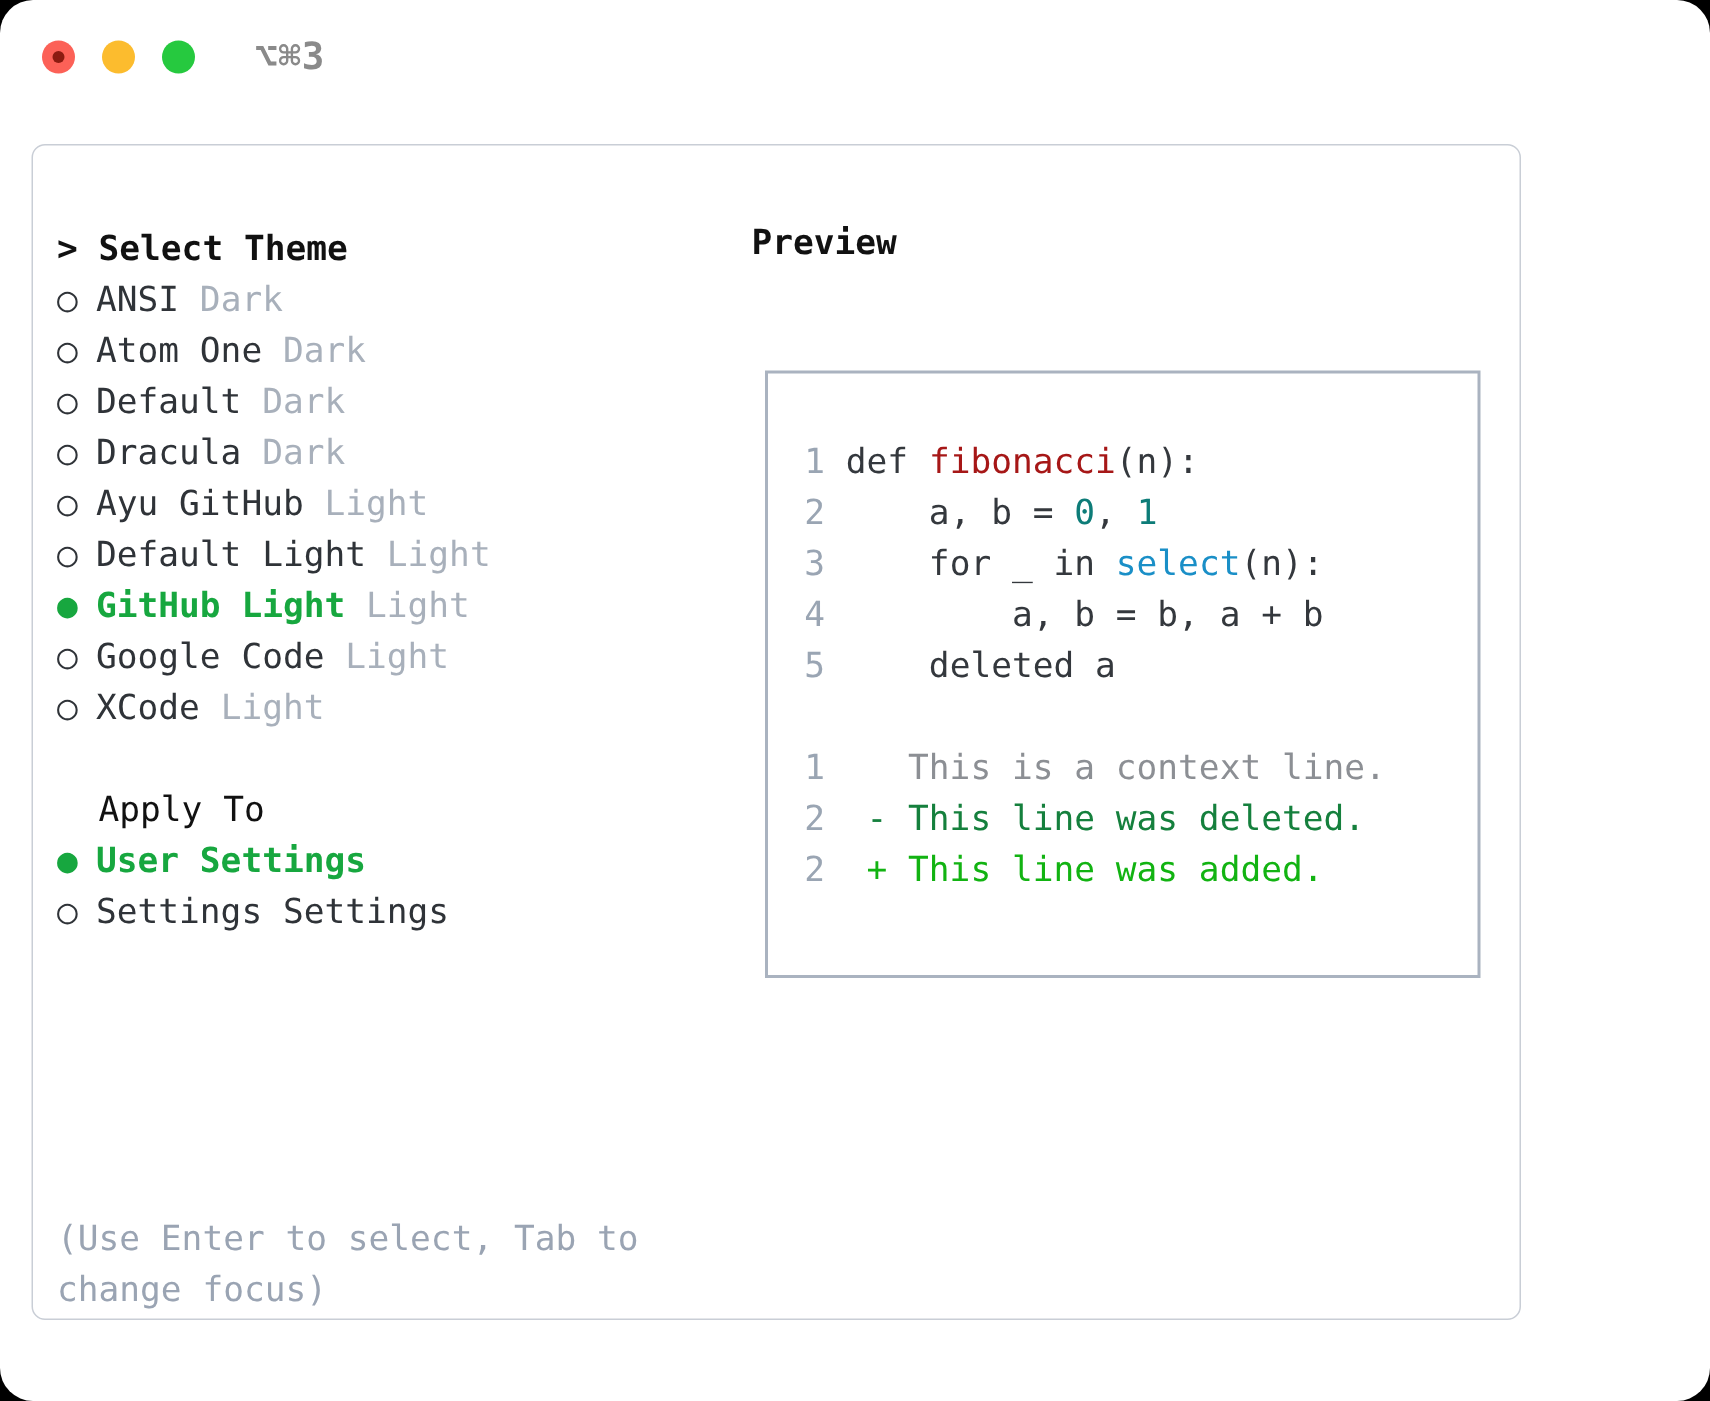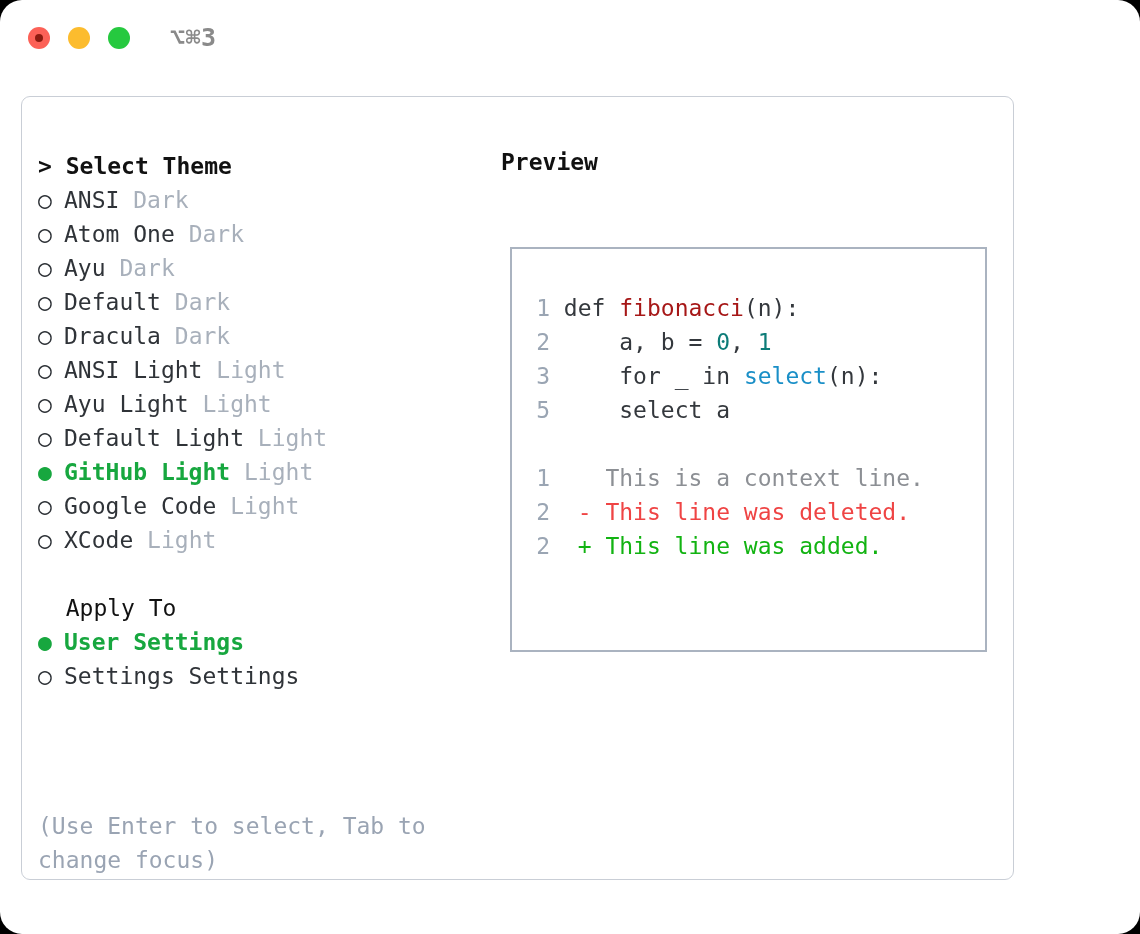--- a/index.html
+++ b/index.html
@@ -166,21 +166,21 @@
   }
   .ctext { color: #34383d; }
 
   .tok-fn    { color: #a61717; }
   .tok-num   { color: #0d7c78; }
   .tok-call  { color: #1a8fc7; }
 
   .blankline { height: 34px; }
 
   .diff-ctx { color: #8c8f94; }
-  .diff-del { color: #ef4444; }
+  .diff-del { color: #15803d; }
   .diff-add { color: #12b312; }
 </style>
 </head>
 <body>
 
 <div id="window">
 
   <div id="titlebar">
     <div class="dot dot-red"></div>
     <div class="dot dot-yellow"></div>
@@ -188,25 +188,23 @@
     <div id="shortcut">⌥⌘3</div>
   </div>
 
   <div id="panel">
 
     <div id="left-col">
       <div id="theme-header" class="list-header focused">&gt; Select Theme</div>
       <div id="theme-rows">
           <div class="row"><span class="marker">○</span><span class="label">ANSI</span><span class="tag"> Dark</span></div>
           <div class="row"><span class="marker">○</span><span class="label">Atom One</span><span class="tag"> Dark</span></div>
-          <div class="row"><span class="marker">○</span><span class="label">Ayu</span><span class="tag"> Dark</span></div>
           <div class="row"><span class="marker">○</span><span class="label">Default</span><span class="tag"> Dark</span></div>
           <div class="row"><span class="marker">○</span><span class="label">Dracula</span><span class="tag"> Dark</span></div>
-          <div class="row"><span class="marker">○</span><span class="label">ANSI Light</span><span class="tag"> Light</span></div>
-          <div class="row"><span class="marker">○</span><span class="label">Ayu Light</span><span class="tag"> Light</span></div>
+          <div class="row"><span class="marker">○</span><span class="label">Ayu GitHub</span><span class="tag"> Light</span></div>
           <div class="row"><span class="marker">○</span><span class="label">Default Light</span><span class="tag"> Light</span></div>
           <div class="row selected"><span class="marker">●</span><span class="label">GitHub Light</span><span class="tag"> Light</span></div>
           <div class="row"><span class="marker">○</span><span class="label">Google Code</span><span class="tag"> Light</span></div>
           <div class="row"><span class="marker">○</span><span class="label">XCode</span><span class="tag"> Light</span></div>
         </div>
 
       <div class="spacer"></div>
 
       <div id="apply-header" class="list-header">  Apply To</div>
       <div id="apply-rows">
@@ -217,21 +215,22 @@
 
     <div id="hint">(Use Enter to select, Tab to change focus)</div>
 
     <div id="preview-title">Preview</div>
 
     <div id="preview-box">
       <div id="code">
           <div class="cline"><span class="gutter">1</span><span class="ctext"> </span><span class="ctext">def </span><span class="tok-fn">fibonacci</span><span class="ctext">(n):</span></div>
           <div class="cline"><span class="gutter">2</span><span class="ctext"> </span><span class="ctext">    a, b = </span><span class="tok-num">0</span><span class="ctext">, </span><span class="tok-num">1</span></div>
           <div class="cline"><span class="gutter">3</span><span class="ctext"> </span><span class="ctext">    for _ in </span><span class="tok-call">select</span><span class="ctext">(n):</span></div>
-          <div class="cline"><span class="gutter">5</span><span class="ctext"> </span><span class="ctext">    select a</span></div>
+          <div class="cline"><span class="gutter">4</span><span class="ctext"> </span><span class="ctext">        a, b = b, a + b</span></div>
+          <div class="cline"><span class="gutter">5</span><span class="ctext"> </span><span class="ctext">    deleted a</span></div>
           <div class="blankline"></div>
           <div class="cline"><span class="gutter">1</span><span class="diff-ctx">    This is a context line.</span></div>
           <div class="cline"><span class="gutter">2</span><span class="diff-del">  - This line was deleted.</span></div>
           <div class="cline"><span class="gutter">2</span><span class="diff-add">  + This line was added.</span></div>
         </div>
     </div>
 
   </div>
 </div>
 

